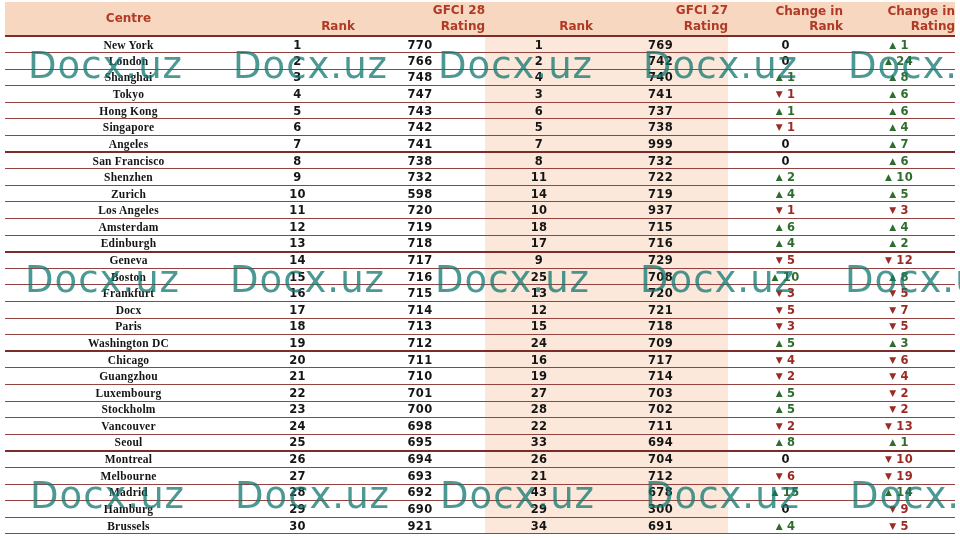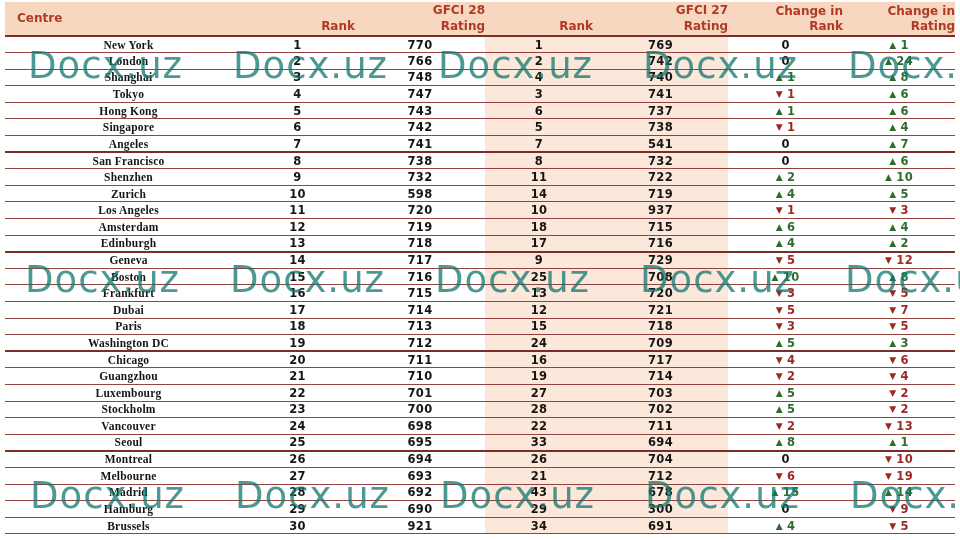--- a/index.html
+++ b/index.html
@@ -20,21 +20,21 @@
   col.c-dr{width:115px;}
   col.c-dt{width:112px;}
   thead th{
     background:var(--hdr-bg);color:var(--hdr-text);
     font-size:12px;font-weight:bold;text-align:right;
     padding:0;line-height:15px;vertical-align:middle;
   }
   thead tr.h1 th{height:16px;}
   thead tr.h2 th{height:17px;}
   thead th.bb{border-bottom:2.5px solid var(--line-thick);}
-  thead th.centre-h{text-align:left;padding-left:12px;}
+  thead th.centre-h{text-align:center;padding-left:12px;}
   tbody tr{height:16.6px;}
   tbody td{
     padding:0;font-size:11.5px;font-weight:bold;color:#151515;
     text-align:center;vertical-align:middle;
     border-bottom:1px solid var(--line-thin);
     letter-spacing:0.3px;white-space:nowrap;overflow:hidden;
   }
   tbody tr.thick td{border-bottom:2.5px solid var(--line-thick);}
   tbody td.centre{text-align:center;padding-left:12px;letter-spacing:0.2px;font-family:Liberation Serif, serif;}
   tbody td.band{background:var(--band-bg);}
@@ -133,21 +133,21 @@
           <td class="num band">5</td>
           <td class="num band">738</td>
           <td class="chg"><span class="arrow down">▼</span><span class="chgnum down">1</span></td>
           <td class="chg"><span class="arrow up">▲</span><span class="chgnum up">4</span></td>
         </tr>
         <tr class="thick">
           <td class="centre">Angeles</td>
           <td class="num">7</td>
           <td class="num">741</td>
           <td class="num band">7</td>
-          <td class="num band">541</td>
+          <td class="num band">999</td>
           <td class="chg">0</td>
           <td class="chg"><span class="arrow up">▲</span><span class="chgnum up">7</span></td>
         </tr>
         <tr>
           <td class="centre">San Francisco</td>
           <td class="num">8</td>
           <td class="num">738</td>
           <td class="num band">8</td>
           <td class="num band">732</td>
           <td class="chg">0</td>
@@ -219,21 +219,21 @@
         <tr>
           <td class="centre">Frankfurt</td>
           <td class="num">16</td>
           <td class="num">715</td>
           <td class="num band">13</td>
           <td class="num band">720</td>
           <td class="chg"><span class="arrow down">▼</span><span class="chgnum down">3</span></td>
           <td class="chg"><span class="arrow down">▼</span><span class="chgnum down">5</span></td>
         </tr>
         <tr>
-          <td class="centre">Dubai</td>
+          <td class="centre">Docx</td>
           <td class="num">17</td>
           <td class="num">714</td>
           <td class="num band">12</td>
           <td class="num band">721</td>
           <td class="chg"><span class="arrow down">▼</span><span class="chgnum down">5</span></td>
           <td class="chg"><span class="arrow down">▼</span><span class="chgnum down">7</span></td>
         </tr>
         <tr>
           <td class="centre">Paris</td>
           <td class="num">18</td>

